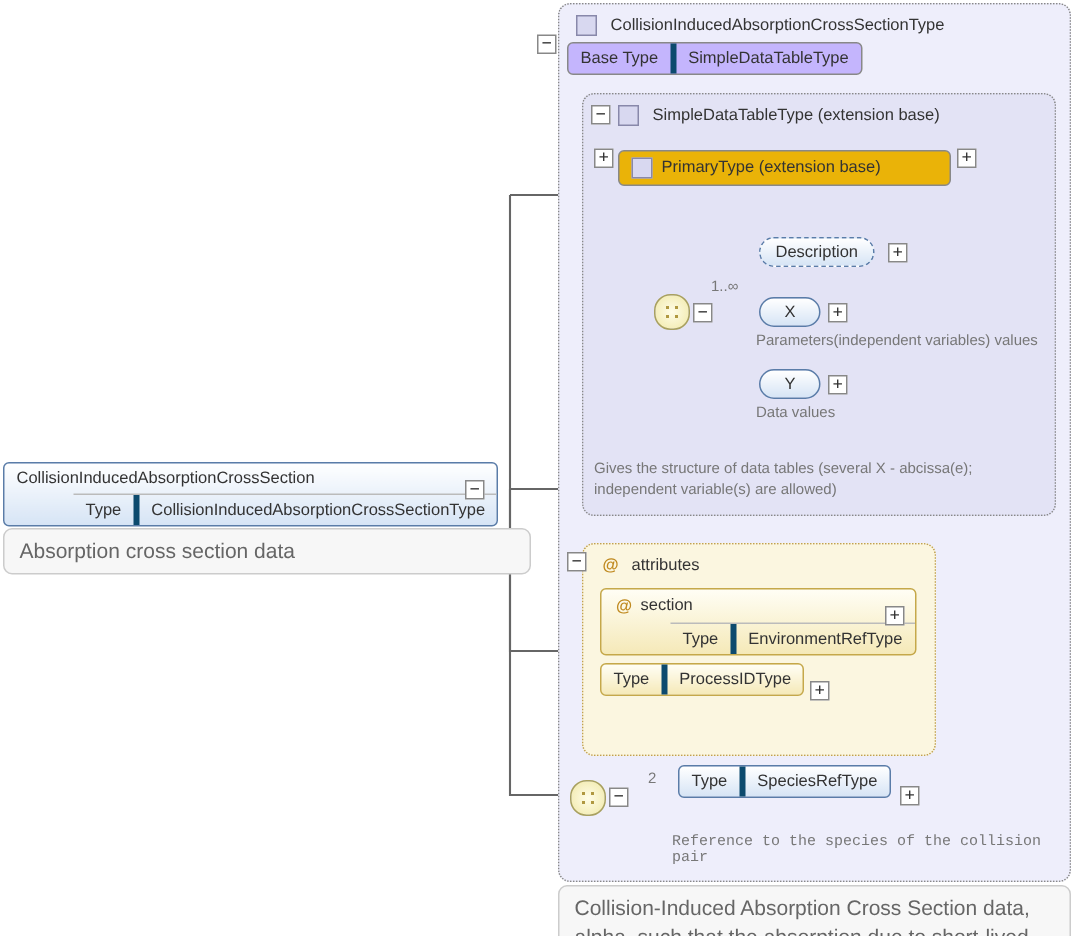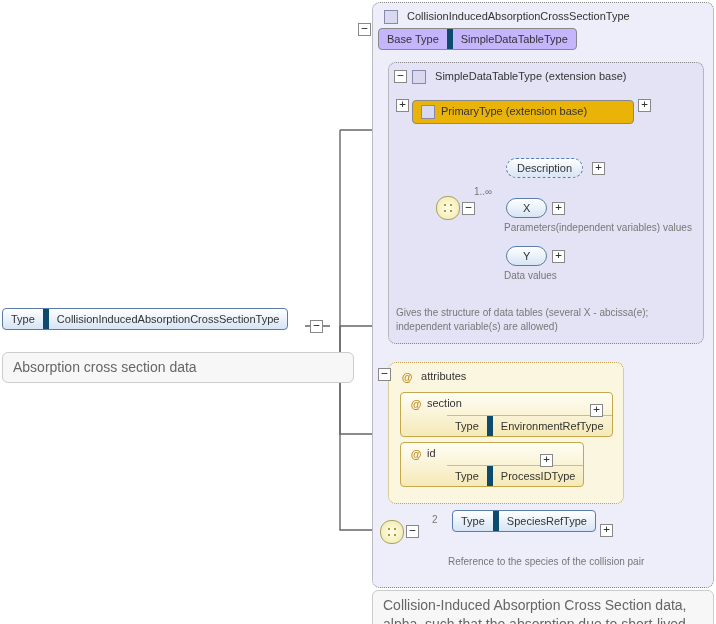--- a/index.html
+++ b/index.html
@@ -1,20 +1,20 @@
 <!DOCTYPE html>
 <html><head>
 <meta charset="utf-8">
 <style>
 body { margin:0; font-family:Verdana,Arial,sans-serif; font-size:11px; color:#333; background:#fff; width:716px; height:624px; position:relative; }
 .box { position:absolute; border:1px solid #888; border-radius:4px; background:#fff; }
 .box-row { display:flex; align-items:stretch; }
 .box-row + .box-row { border-top:1px solid #bbb;margin-left:46px; }
 .cell { padding:4px 8px; white-space:nowrap; }
-.cell + .cell { border-left:6px solid #0c4a6e; }
+.cell + .cell { border-left:4px solid #0c4a6e; }
 .elem-box { background:linear-gradient(#fff,#d6e4f5); border:1px solid #5a7ca8; }
 .elem-pill { background:linear-gradient(#fff,#d6e4f5); border:1px solid #5a7ca8; border-radius:10px; padding:3px 10px; position:absolute; }
 .attr-box { background:linear-gradient(#fffef5,#f5e9b8); border:1px solid #c5a84a; }
 .outer-panel { position:absolute; border:1.5px dotted #888; border-radius:8px; background:#eeeefb; }
 .inner-panel { position:absolute; border:1.5px dotted #888; border-radius:8px; background:#e3e3f5; }
 .attr-panel { position:absolute; border:1.5px dotted #c0a050; border-radius:8px; background:#fbf6e0; }
 .note { position:absolute; border:1px solid #ccc; border-radius:6px; background:#f7f7f7; padding:5px 10px; font-size:14px; color:#666; line-height:1.35; }
 .caption { position:absolute; font-size:10px; color:#777; }
 .expander { position:absolute; width:11px; height:11px; border:1px solid #888; background:#fff; font-size:11px; line-height:9px; text-align:center; font-family:monospace; cursor:pointer; }
 .sq-icon { display:inline-block; width:12px; height:12px; background:#d8d8f0; border:1px solid #8888aa; vertical-align:middle; margin-right:6px; }
@@ -45,20 +45,23 @@
   <path d="M460 207 H476"></path>
   <path d="M476 207 V167 H506"></path>
   <path d="M476 207 H506"></path>
   <path d="M476 207 V255 H506"></path>
 
   <path d="M402 530 H430"></path>
   <path d="M430 530 H452"></path>
 </svg>
 
 <div class="box elem-box" style="left:2px; top:308px;">
+  <div class="box-row">
+      <div class="cell" style="font-weight:normal;">CollisionInducedAbsorptionCrossSection</div>
+    </div>
   <div class="box-row">
     <div class="cell">Type</div>
     <div class="cell">CollisionInducedAbsorptionCrossSectionType</div>
   </div>
 </div>
 <div class="note" style="left:2px; top:352px; width:330px;">Absorption cross section data</div>
 <div class="expander" style="left:310px; top:320px;">−</div>
 
 <div class="outer-panel" style="left:372px; top:2px; width:340px; height:584px;"></div>
 <div class="expander" style="left:358px; top:23px;">−</div>
@@ -118,34 +121,31 @@
     </div>
   <div class="box-row">
     <div class="cell">Type</div>
     <div class="cell">EnvironmentRefType</div>
   </div>
 </div>
 <div class="expander" style="left:590px; top:404px;">+</div>
 
 <div class="box attr-box" style="left:400px; top:442px;">
   <div class="box-row">
-      <div class="cell"><span class="at-icon">@</span><span>id</span></div>
-    </div>
-  <div class="box-row">
     <div class="cell">Type</div>
     <div class="cell">ProcessIDType</div>
   </div>
 </div>
 <div class="expander" style="left:540px; top:454px;">+</div>
 
 <div class="seq-icon" style="left:380px; top:520px;"></div>
 <div class="expander" style="left:406px; top:525px;">−</div>
 <div class="caption" style="left:432px; top:514px;">2</div>
 <div class="box elem-box" style="left:452px; top:510px;">
   <div class="box-row">
     <div class="cell">Type</div>
     <div class="cell">SpeciesRefType</div>
   </div>
 </div>
 <div class="expander" style="left:600px; top:524px;">+</div>
-<div class="caption" style="left:448px; top:556px; width:250px;">Reference to the species of the collision pair</div>
+<div class="caption" style="left:448px; top:556px; width:250px;font-family:Liberation Mono, monospace;">Reference to the species of the collision pair</div>
 
 <div class="note" style="left:372px; top:590px; width:320px;">Collision-Induced Absorption Cross Section data, alpha, such that the absorption due to short-lived pairs of species is...</div>
 
 </body></html>

